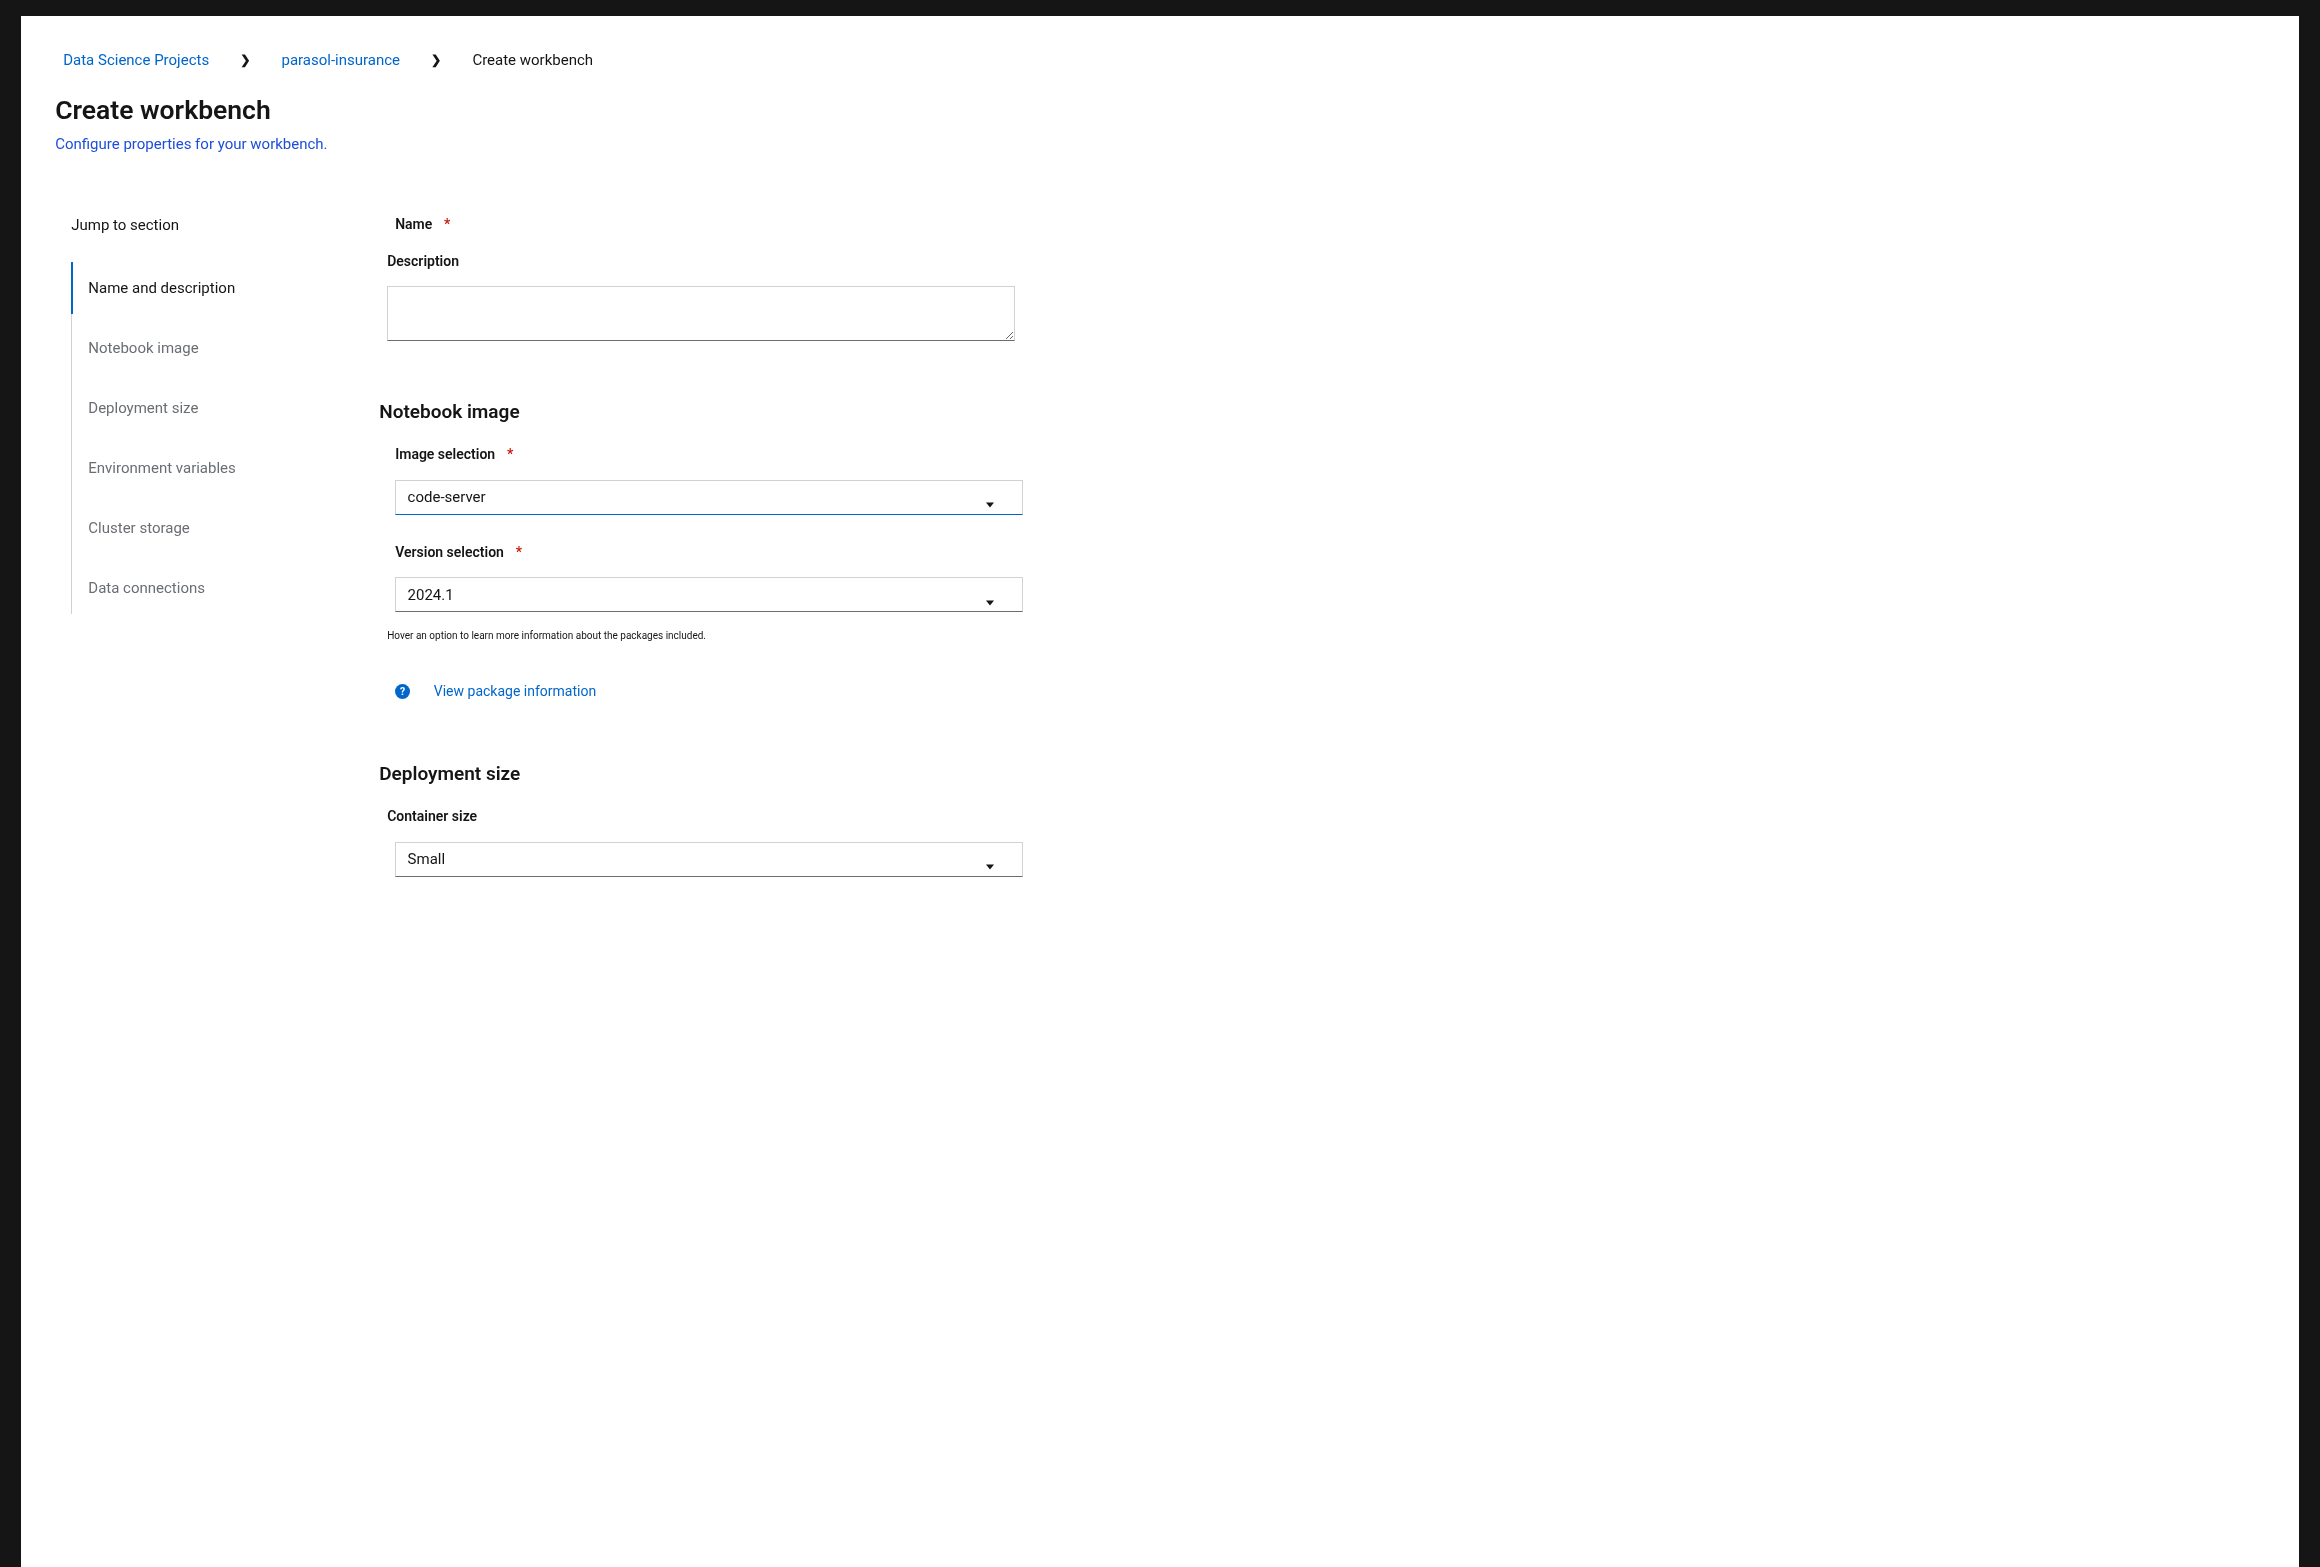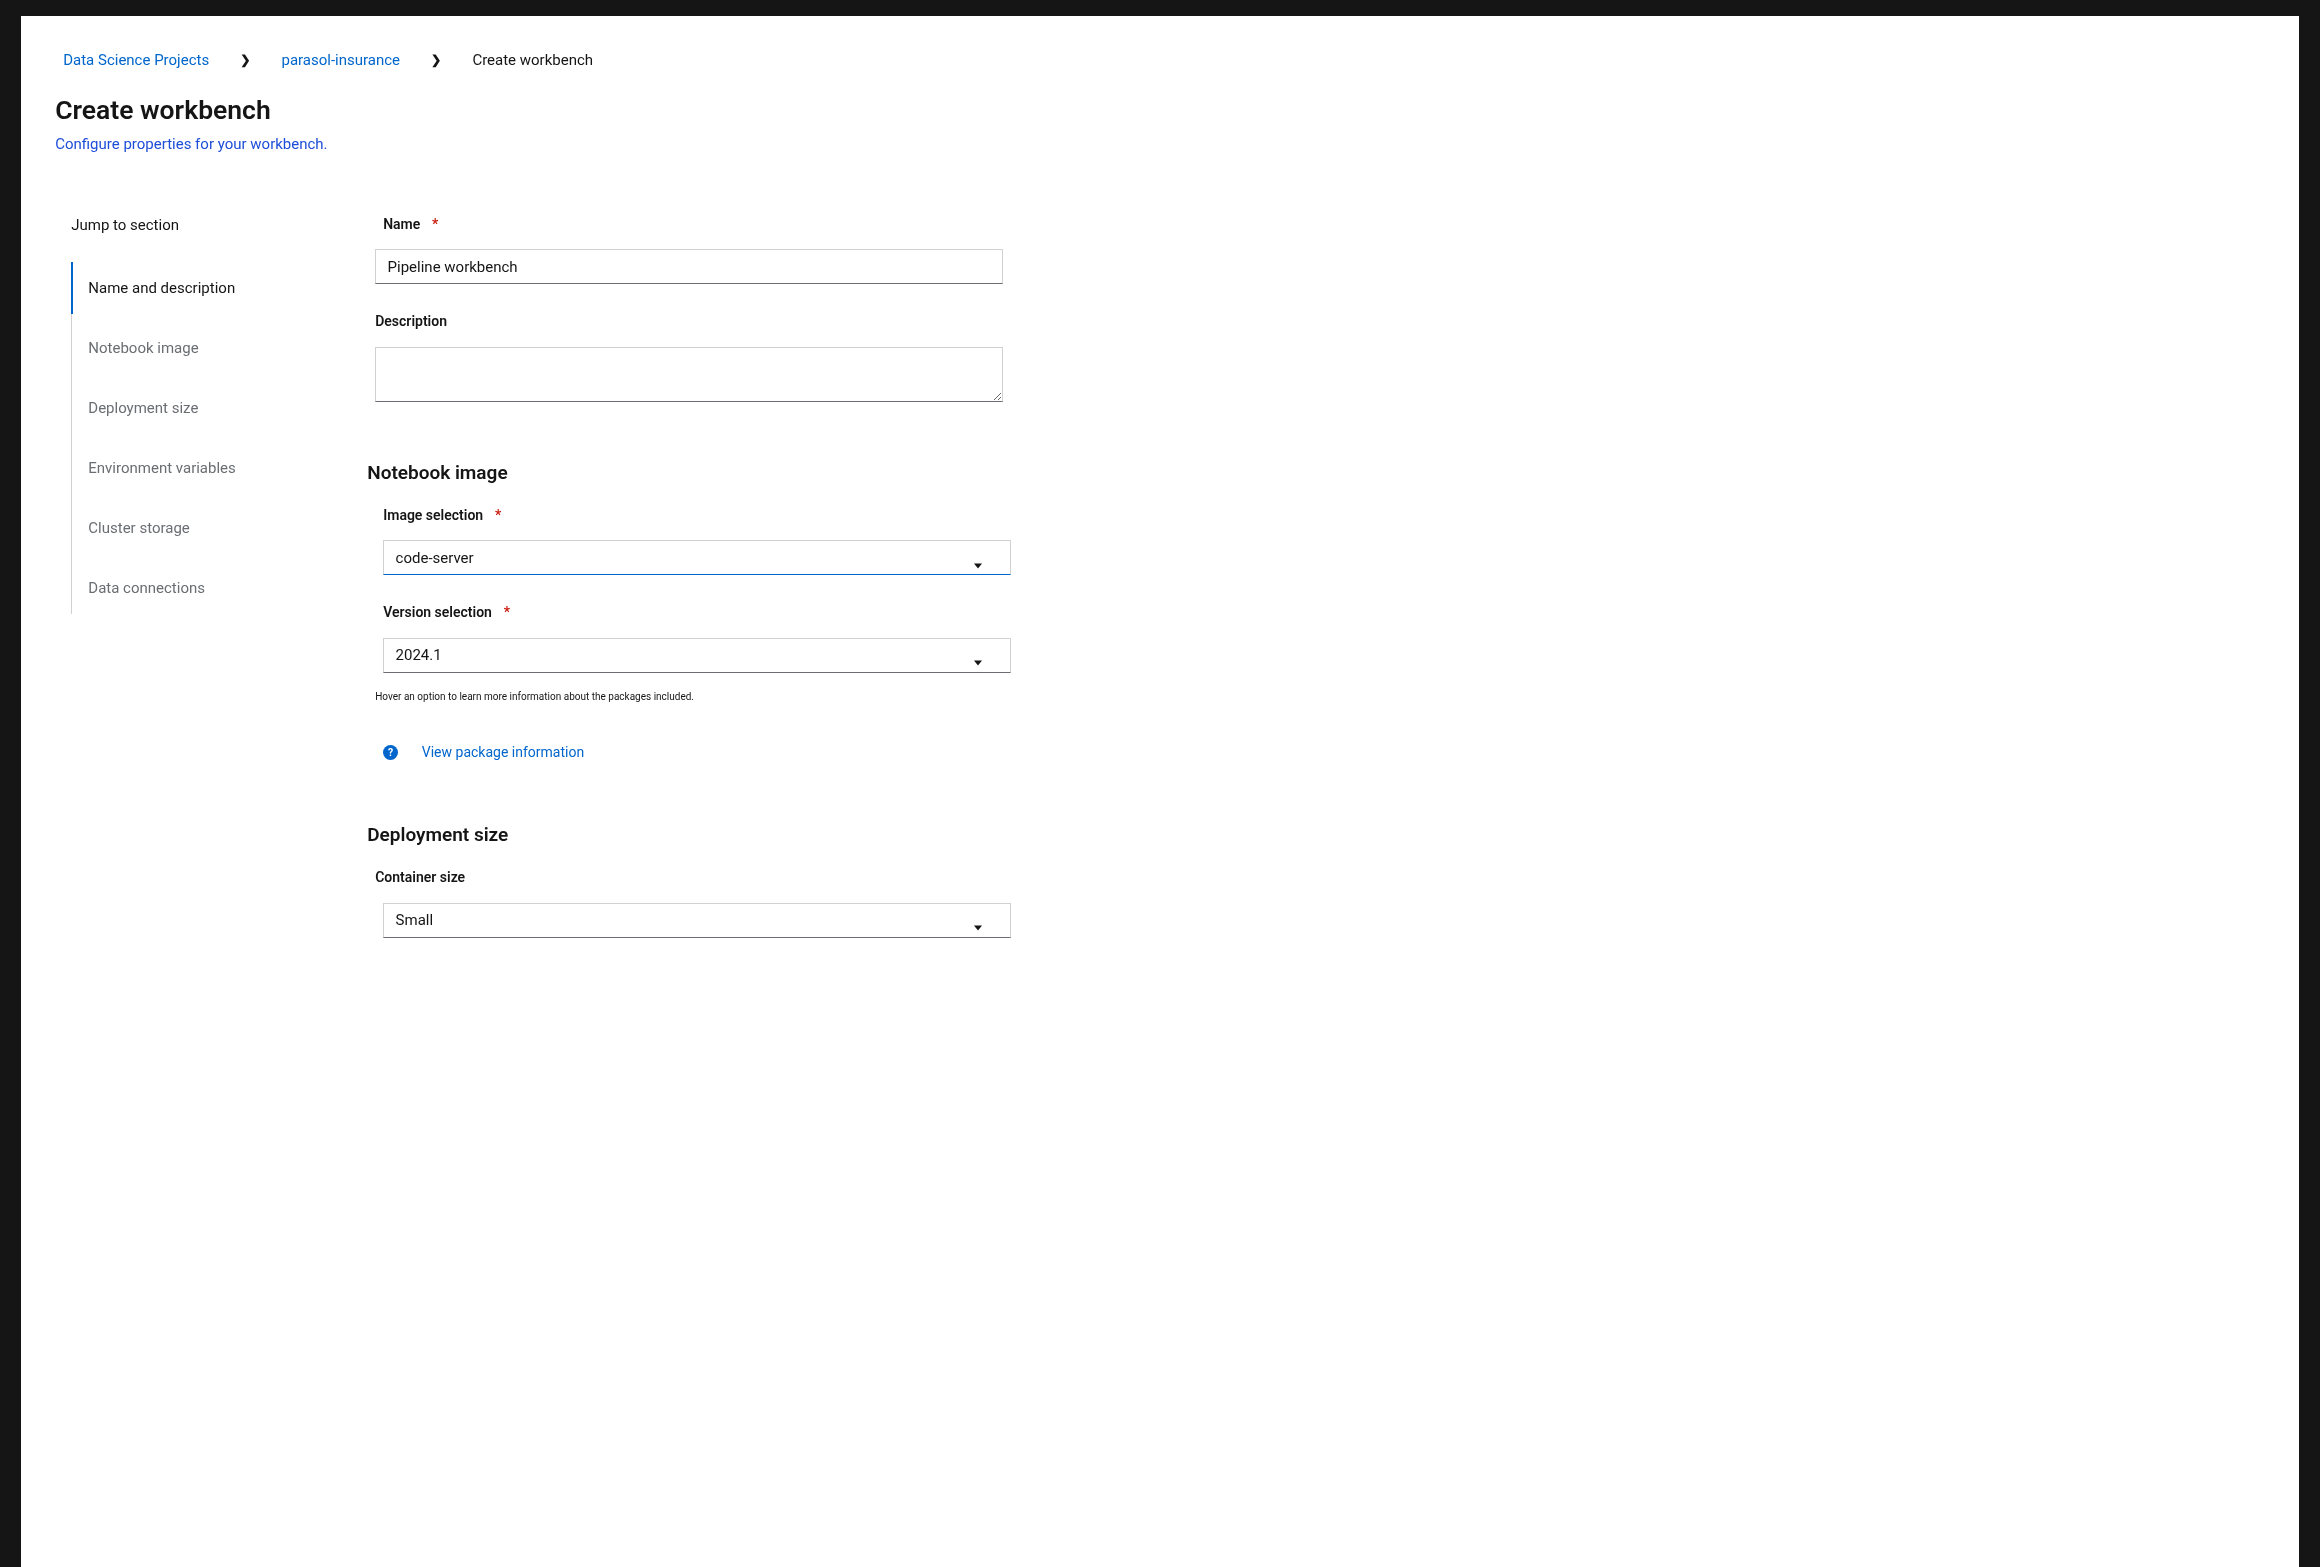--- a/index.html
+++ b/index.html
@@ -42,21 +42,21 @@
       font-weight: 600;
       margin-bottom: 9.5px;
     }
     .page-subtitle {
       font-size: 15px;
       color: #1d4ed8;
       margin-bottom: 47px;
     }
     .layout {
       display: flex;
-      gap: 38px;
+      gap: 50px;
     }
     .sidebar {
       width: 242px;
       flex-shrink: 0;
     }
     .sidebar-heading {
       font-size: 15px;
       font-weight: 400;
       color: #151515;
       margin-bottom: 28px;
@@ -195,21 +195,20 @@
         <li class="jump-item">Cluster storage</li>
         <li class="jump-item">Data connections</li>
       </ul>
     </aside>
 
     <main class="form-area">
       <div class="field-group">
         <label class="field-label">
           <span>Name</span><span class="required">*</span>
         </label>
-        <input type="text" class="text-input" value="Pipeline workbench" style="">
       </div>
 
       <div class="field-group">
         <label class="field-label">Description</label>
         <textarea class="textarea-input" style=""></textarea>
       </div>
 
       <h2 class="section-heading">Notebook image</h2>
 
       <div class="field-group">

